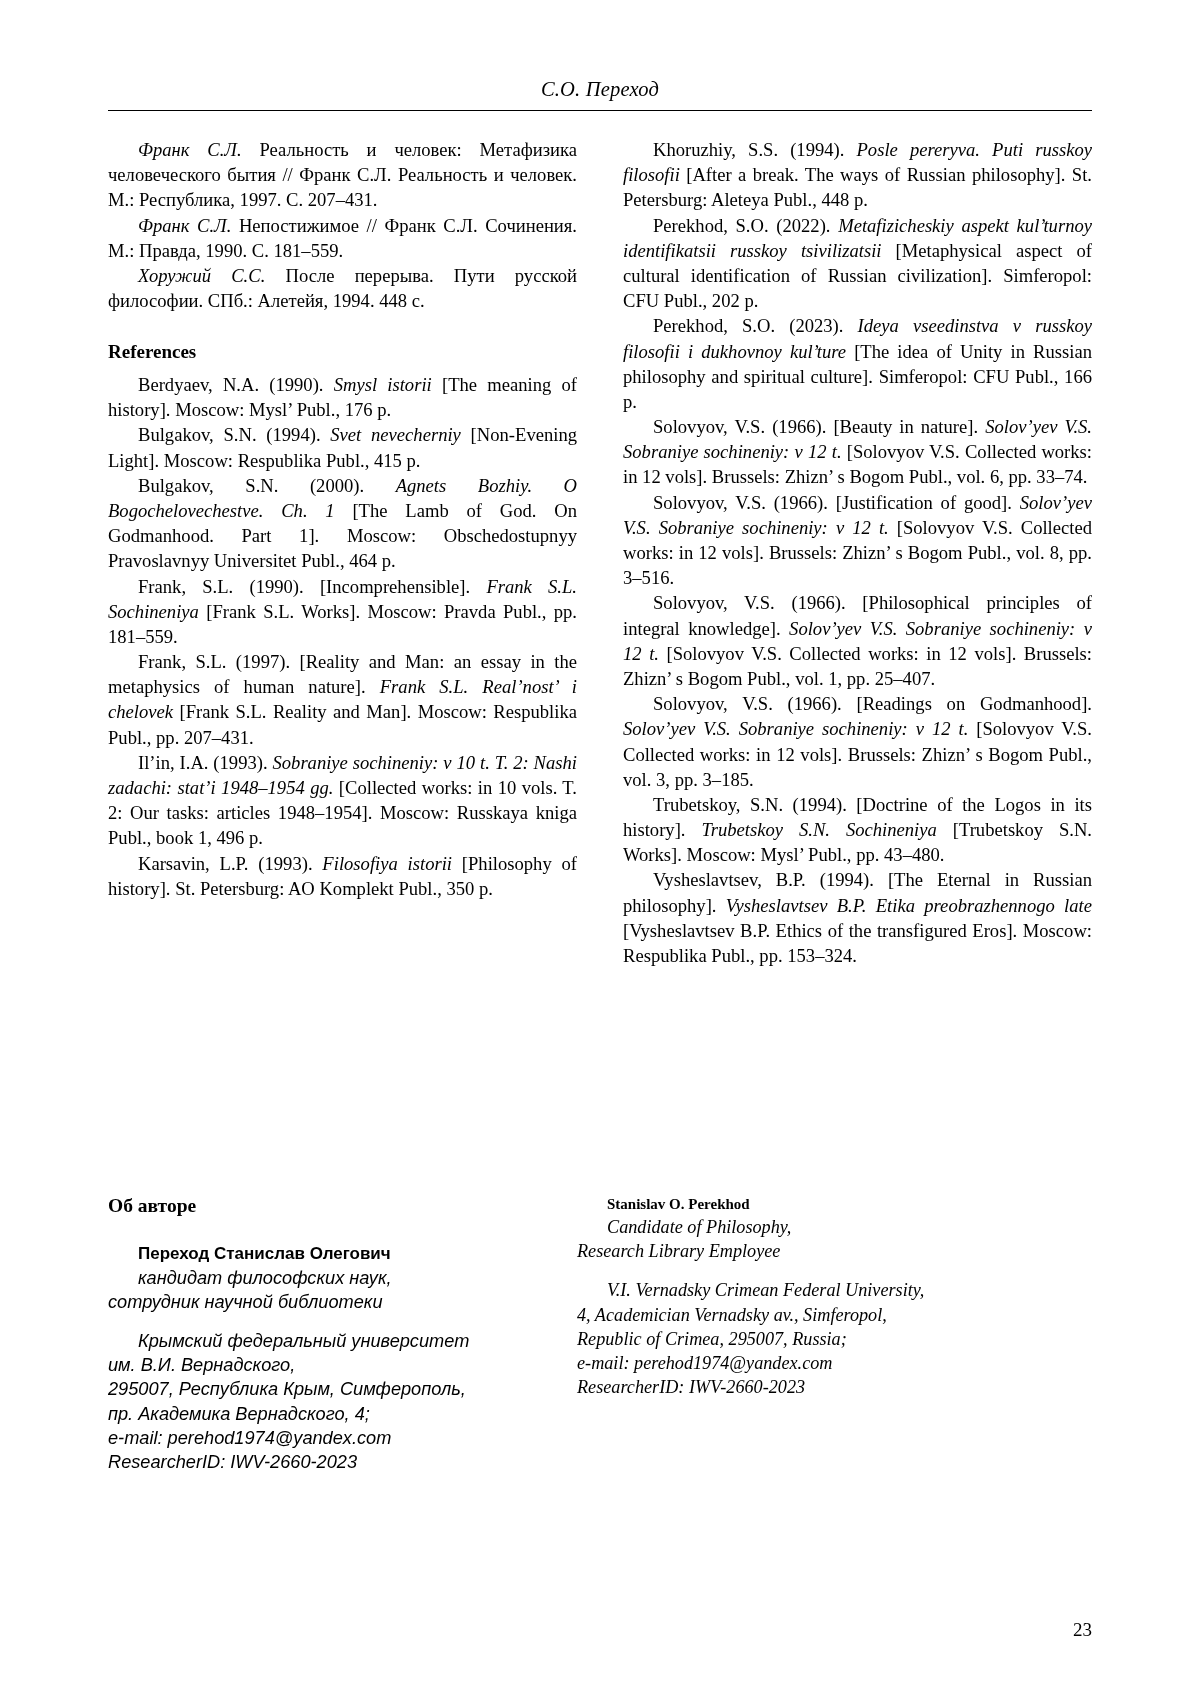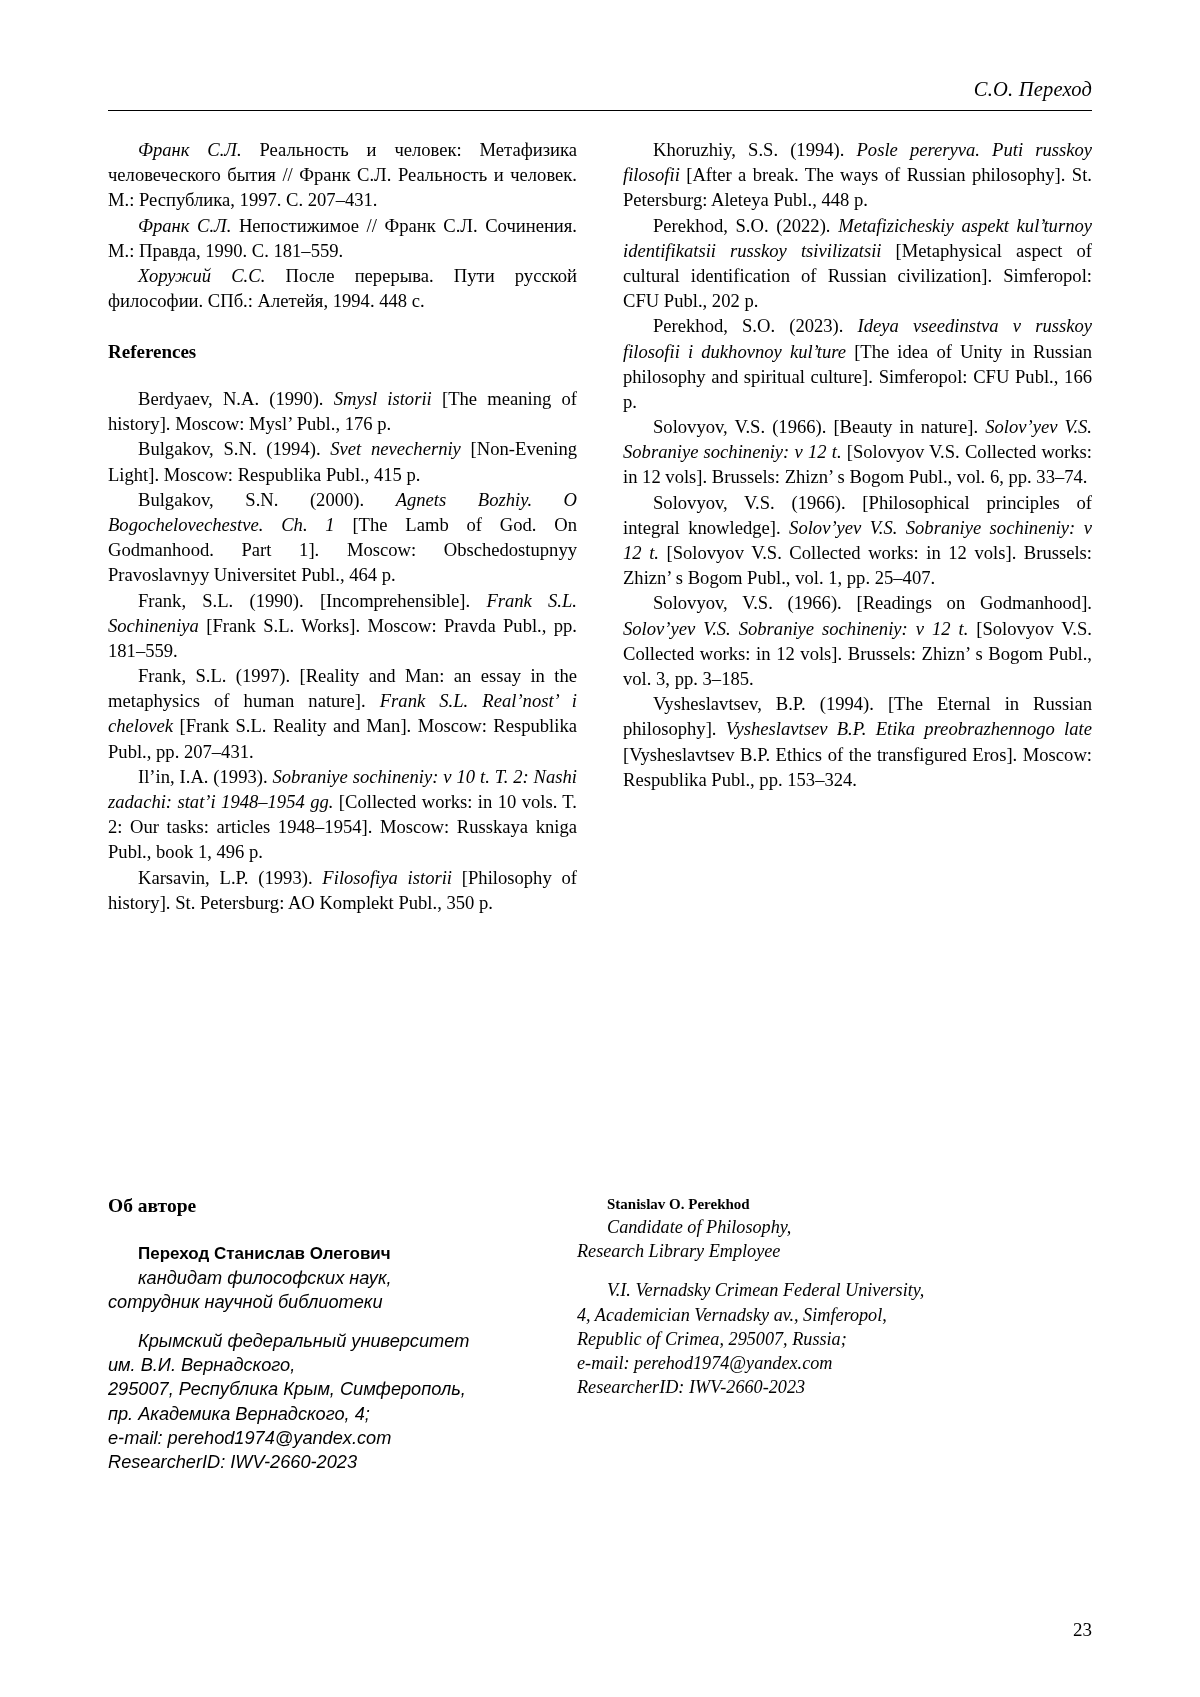--- a/index.html
+++ b/index.html
@@ -15,21 +15,21 @@
     color: #000000;
     position: relative;
   }
   .page {
     position: relative;
     width: 1200px;
     height: 1697px;
     padding: 78px 108px 40px 108px;
   }
   .running-head {
-    text-align: right;
+    text-align: center;
     font-style: italic;
     font-size: 20.5px;
     letter-spacing: 0.2px;
     padding-bottom: 9px;
   }
   .head-rule {
     border-bottom: 1.3px solid #000;
     margin-bottom: 26px;
     width: 100%;
   }
@@ -47,21 +47,21 @@
     line-height: 1.355;
     text-align: justify;
     text-indent: 30px;
     hyphens: none;
   }
   .section-title {
     font-weight: bold;
     font-size: 19px;
     text-indent: 0;
     margin-top: 26px;
-    margin-bottom: 21px;
+    margin-bottom: 7px;
   }
   
   .author-blocks {
     position: absolute;
     left: 108px;
     right: 108px;
     top: 1195px;
     display: flex;
   }
   .author-col { width: 469px; }
@@ -119,22 +119,24 @@
           <p>Karsavin, L.P. (1993). <i>Filosofiya istorii</i> [Philosophy of history]. St. Petersburg: AO Komplekt Publ., 350 p.</p>
         </div>
     </div>
 
     <div class="col">
       <div id="en-refs-right">
           <p>Khoruzhiy, S.S. (1994). <i>Posle pereryva. Puti russkoy filosofii</i> [After a break. The ways of Russian philosophy]. St. Petersburg: Aleteya Publ., 448 p.</p>
           <p>Perekhod, S.O. (2022). <i>Metafizicheskiy aspekt kul’turnoy identifikatsii russkoy tsivilizatsii</i> [Metaphysical aspect of cultural identification of Russian civilization]. Simferopol: CFU Publ., 202 p.</p>
           <p>Perekhod, S.O. (2023). <i>Ideya vseedinstva v russkoy filosofii i dukhovnoy kul’ture</i> [The idea of Unity in Russian philosophy and spiritual culture]. Simferopol: CFU Publ., 166 p.</p>
           <p>Solovyov, V.S. (1966). [Beauty in nature]. <i>Solov’yev V.S. Sobraniye sochineniy: v 12 t.</i> [Solovyov V.S. Collected works: in 12 vols]. Brussels: Zhizn’ s Bogom Publ., vol. 6, pp. 33–74.</p>
+          <p>Solovyov, V.S. (1966). [Justification of good]. <i>Solov’yev V.S. Sobraniye sochineniy: v 12 t.</i> [Solovyov V.S. Collected works: in 12 vols]. Brussels: Zhizn’ s Bogom Publ., vol. 8, pp. 3–516.</p>
           <p>Solovyov, V.S. (1966). [Philosophical principles of integral knowledge]. <i>Solov’yev V.S. Sobraniye sochineniy: v 12 t.</i> [Solovyov V.S. Collected works: in 12 vols]. Brussels: Zhizn’ s Bogom Publ., vol. 1, pp. 25–407.</p>
           <p>Solovyov, V.S. (1966). [Readings on Godmanhood]. <i>Solov’yev V.S. Sobraniye sochineniy: v 12 t.</i> [Solovyov V.S. Collected works: in 12 vols]. Brussels: Zhizn’ s Bogom Publ., vol. 3, pp. 3–185.</p>
+          <p>Trubetskoy, S.N. (1994). [Doctrine of the Logos in its history]. <i>Trubetskoy S.N. Sochineniya</i> [Trubetskoy S.N. Works]. Moscow: Mysl’ Publ., pp. 43–480.</p>
           <p>Vysheslavtsev, B.P. (1994). [The Eternal in Russian philosophy]. <i>Vysheslavtsev B.P. Etika preobrazhennogo late</i> [Vysheslavtsev B.P. Ethics of the transfigured Eros]. Moscow: Respublika Publ., pp. 153–324.</p>
         </div>
     </div>
 
   </div>
 
   <div class="author-blocks">
     <div class="author-col">
       <h3>Об авторе</h3>
       <p class="author-name sans">Переход Станислав Олегович</p>

